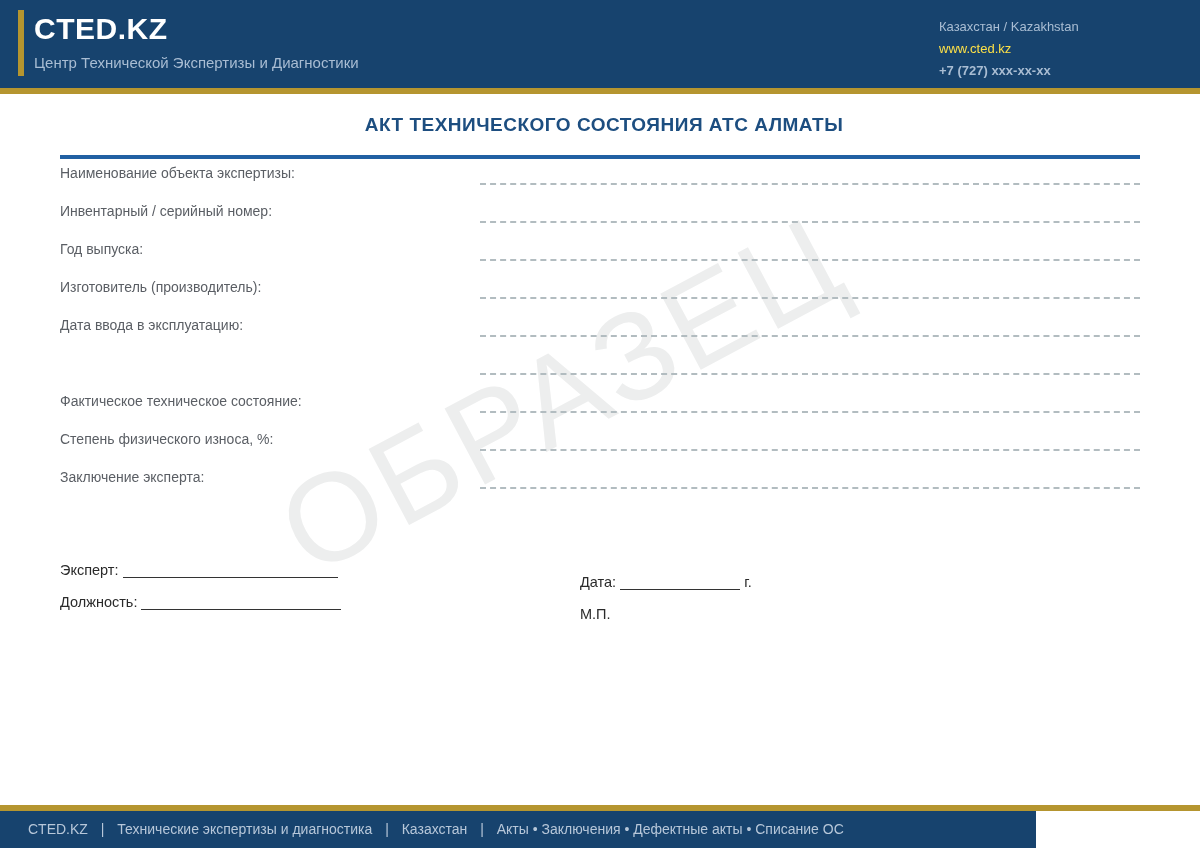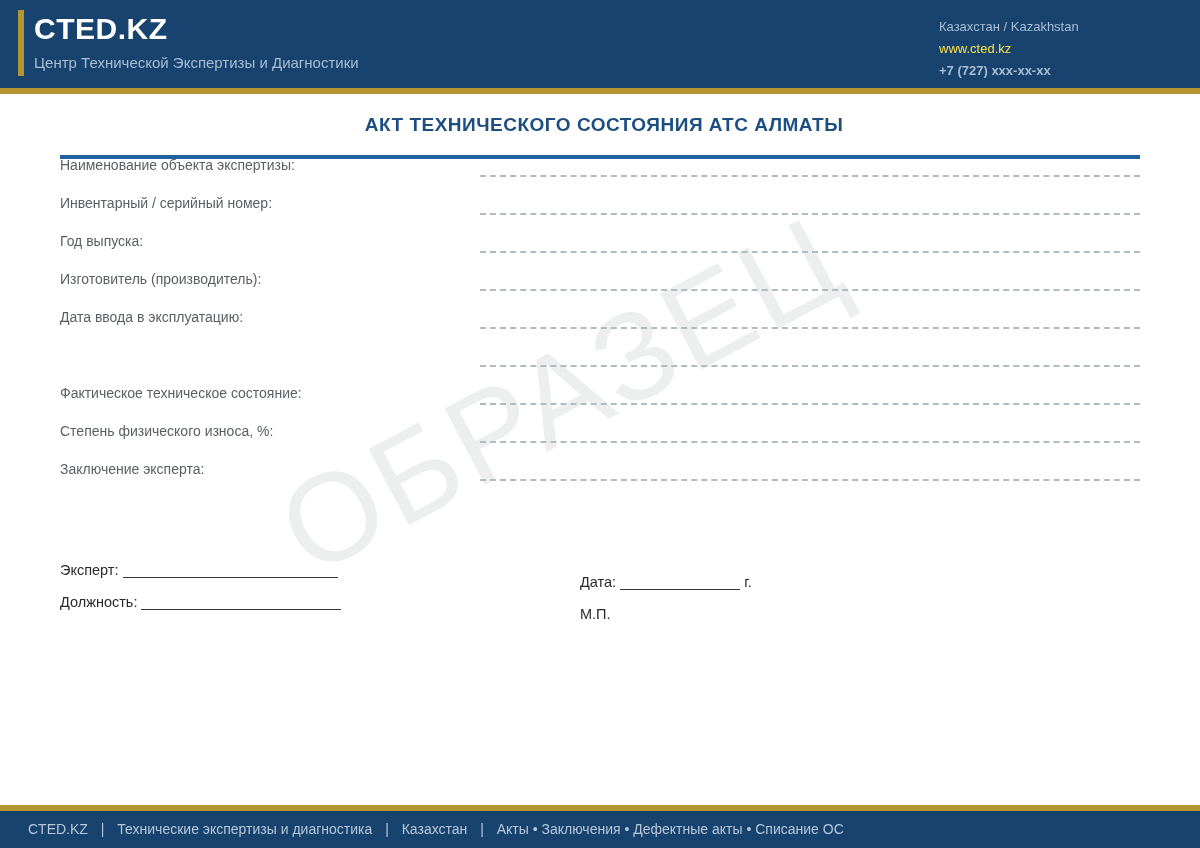--- a/index.html
+++ b/index.html
@@ -25,41 +25,41 @@
                color:#1d4e80; font-size:19px; font-weight:bold; letter-spacing:0.5px;padding-left:8px; }
   .title-rule { position:absolute; left:60px; top:155px; width:1080px; height:4px; background:#2160a3; }
 
   
   .watermark { position:absolute; left:215px; top:322px; width:700px; height:156px;
                text-align:center; font-size:125px; font-weight:400; color:#edeeee;
                transform:rotate(-28deg); letter-spacing:4px; white-space:nowrap; z-index:0;
                user-select:none; }
 
   
-  .form-area { position:absolute; left:0; top:146px; width:1200px; z-index:1; }
+  .form-area { position:absolute; left:0; top:154px; width:1200px; z-index:1; }
   .form-row { position:relative; height:38px; }
   .form-label { position:absolute; left:60px; top:11px; font-size:14px; color:#5a5e64; }
   .form-line { position:absolute; left:480px; right:60px; top:29px;
                border-top:2px dashed #b2bcc0; }
 
   
   .sig-area { position:absolute; left:0; top:558px; width:1200px; z-index:1;
               font-size:14.5px; color:#2a2a2a; }
   .sig-row { position:relative; height:32px; }
   .sig-left { position:absolute; left:60px; top:4px;text-align:right; }
   .sig-right { position:absolute; left:580px; top:4px;margin-top:12px; }
   .uline { display:inline-block; border-bottom:1.5px solid #333333; height:14px;
            vertical-align:bottom; }
   .ul-expert { width:215px; }
   .ul-position { width:200px; }
   .ul-date { width:120px; }
 
   
   .gold-line-bottom { position:absolute; left:0; top:805px; width:1200px; height:6px; background:#b5952f; }
-  .footer { position:absolute; left:0; top:811px; width:1200px; height:37px; background:#17436e; }
+  .footer { position:absolute; left:0; top:811px; width:1036px; height:37px; background:#17436e; }
   .footer-inner { position:absolute; left:28px; top:10px; font-size:14px; color:#b7c7d9; }
   .footer-sep { margin:0 9px; }
 </style>
 </head>
 <body>
 
 <div class="page">
 
   <div class="header">
     <div class="logo-block">

